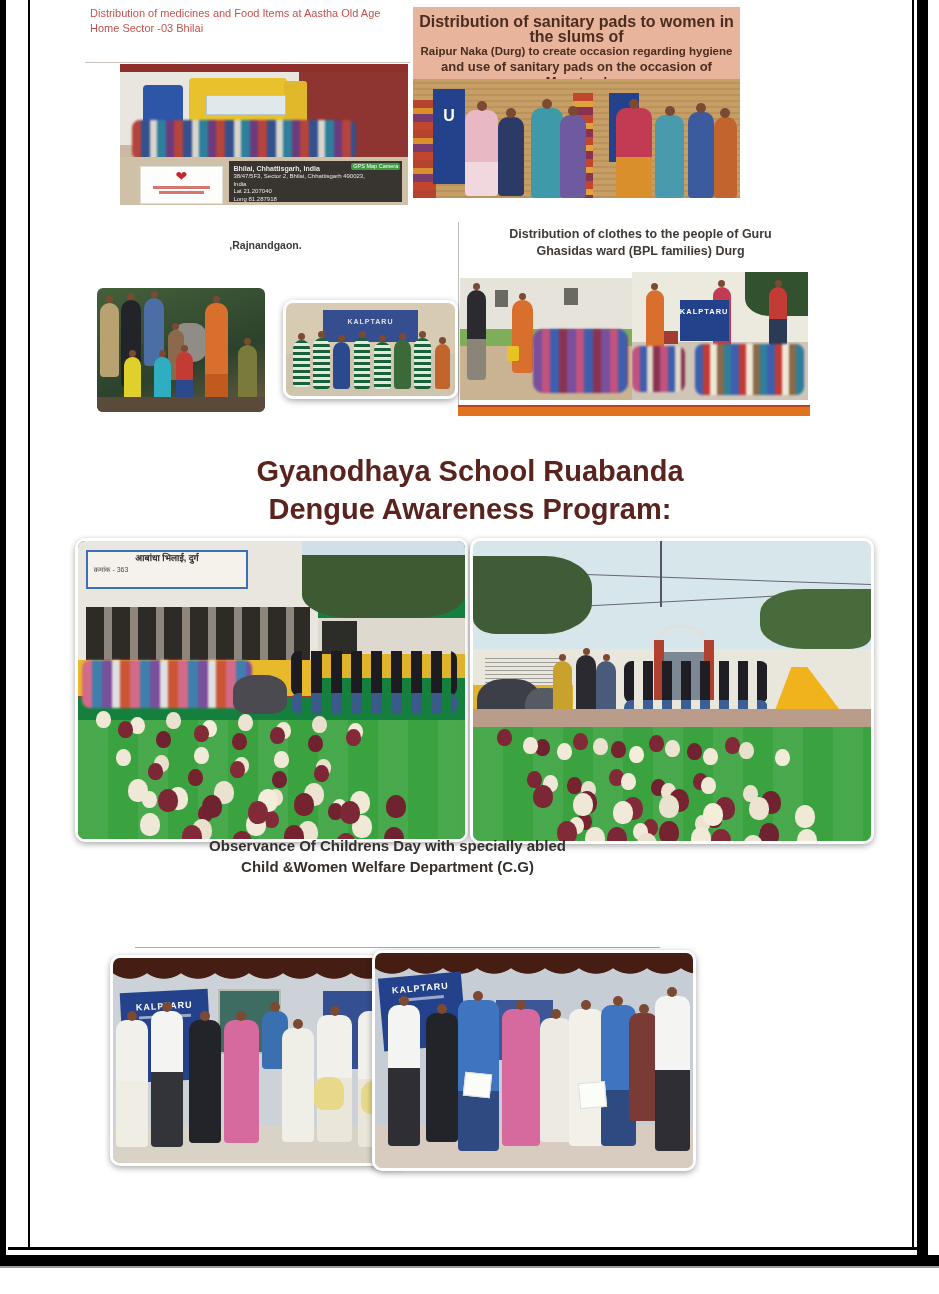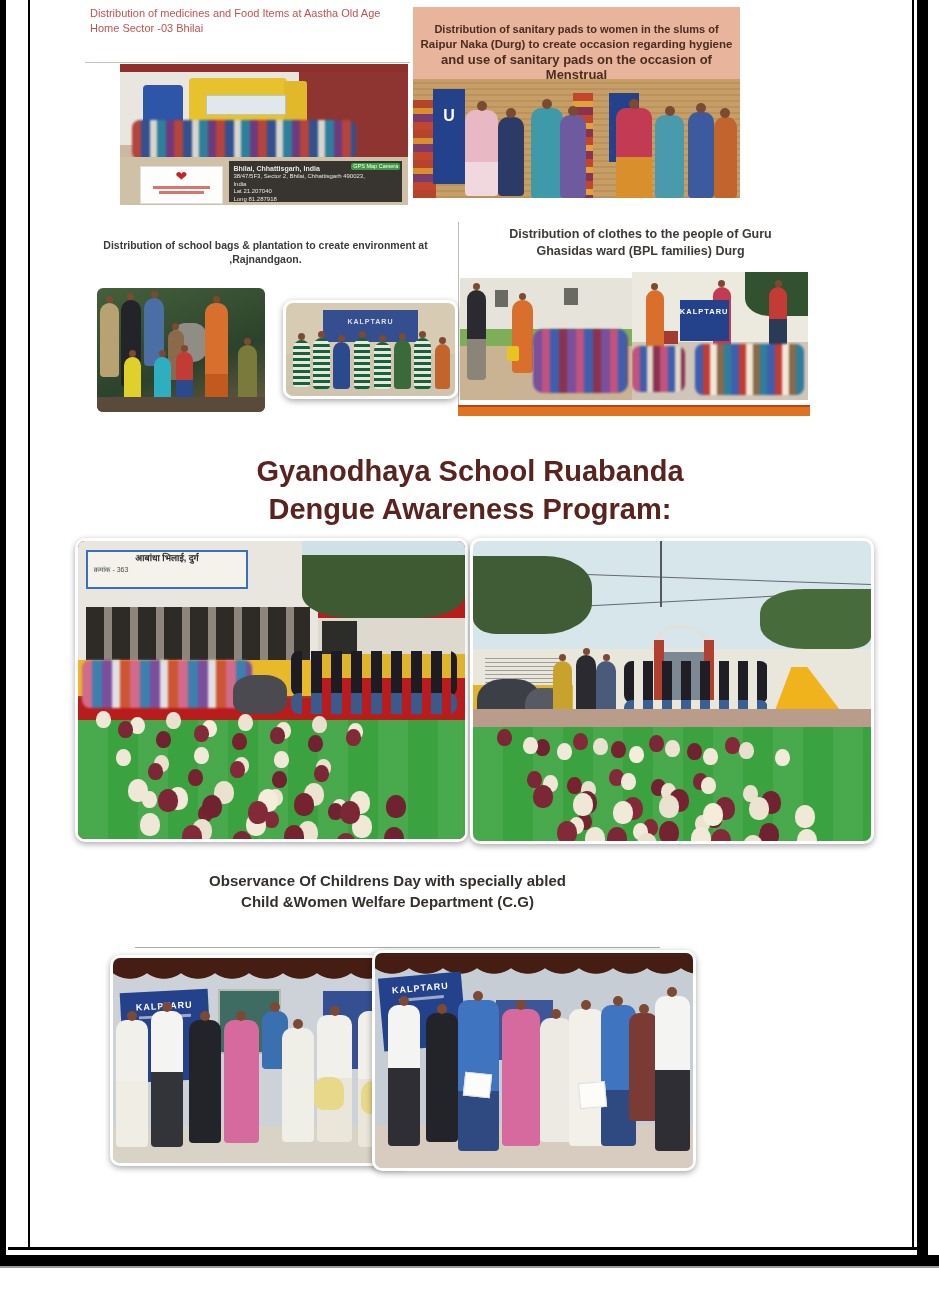--- a/index.html
+++ b/index.html
@@ -62,21 +62,21 @@
       <div class="gps-line" style="font-size:7px;font-weight:bold;line-height:9px;">Bhilai, Chhattisgarh, India</div>
       <div class="gps-line">38/47/5F3, Sector 2, Bhilai, Chhattisgarh 490023,</div>
       <div class="gps-line">India</div>
       <div class="gps-line">Lat 21.207040</div>
       <div class="gps-line">Long 81.287918</div>
       <div style="position:absolute;top:2px;right:2px;background:#3f9b43;color:#fff;font-size:5.5px;line-height:7px;padding:0 2px;border-radius:2px;">GPS Map Camera</div>
     </div>
   </div>
 
   <div class="abs" style="left:413px;top:7px;width:327px;height:72px;background:#e9b49c;box-sizing:border-box;padding-top:7px;">
-    <div class="cap" style="font-size:11px;line-height:15px;color:#4a2d20;margin-top:8px;">Distribution of  sanitary pads to women in the slums  of</div>
+    <div class="cap" style="font-size:16px;line-height:15px;color:#4a2d20;">Distribution of  sanitary pads to women in the slums  of</div>
     <div class="cap" style="font-size:11.5px;line-height:15px;color:#4a2d20;">Raipur Naka (Durg) to create occasion regarding hygiene</div>
     <div class="cap" style="font-size:13px;line-height:15px;color:#4a2d20;">and use of sanitary pads  on the occasion of Menstrual</div>
   </div>
 
   <div class="photo" style="left:413px;top:79px;width:327px;height:119px;background:#c79f66;">
     <div class="abs" style="left:0;top:0;width:100%;height:100%;background:repeating-linear-gradient(0deg,rgba(90,60,20,.12) 0 2px,transparent 2px 6px);"></div>
     <div class="abs" style="left:0;top:18%;width:7%;height:82%;background:repeating-linear-gradient(180deg,#b5432e 0 8px,#d98f2b 8px 14px,#7a3c6e 14px 22px,#c2452e 22px 30px);filter:blur(.5px);"></div>
     <div class="banner" style="left:6%;top:8%;width:10%;height:80%;">
       <span style="display:block;margin-top:18px;font-size:16px;">U</span>
     </div>
@@ -88,21 +88,20 @@
     <div class="fig" style="left:45%;top:30%;width:8%;height:70%;background:#6e5a9e;"></div>
     <div class="fig" style="left:62%;top:24%;width:11%;height:76%;background:linear-gradient(180deg,#c23b52 0 55%,#d98f2b 55%);"></div>
     <div class="fig" style="left:74%;top:30%;width:9%;height:70%;background:#4a9aae;"></div>
     <div class="fig" style="left:84%;top:28%;width:8%;height:72%;background:#3c5a9e;"></div>
     <div class="fig" style="left:92%;top:32%;width:7%;height:68%;background:#c2642e;"></div>
   </div>
 
   <div class="abs" style="left:458px;top:222px;width:1px;height:192px;background:#bdbdbd;"></div>
 
   <div class="abs" style="left:78px;top:238px;width:375px;">
-    <div class="cap" style="font-size:10.5px;line-height:14px;">Distribution of school bags &amp; plantation  to create environment at</div>
     <div class="cap" style="font-size:10.5px;line-height:14px;">,Rajnandgaon.</div>
   </div>
 
   <div class="abs" style="left:468px;top:226px;width:345px;">
     <div class="cap" style="font-size:12.5px;line-height:17px;color:#3f3a36;">Distribution of clothes to the people of Guru</div>
     <div class="cap" style="font-size:12.5px;line-height:17px;color:#3f3a36;">Ghasidas ward (BPL families) Durg</div>
   </div>
 
   <div class="photo" style="left:97px;top:288px;width:168px;height:124px;border-radius:6px;background:linear-gradient(160deg,#45603a,#2c422c 60%,#6b5b41);">
     <div class="abs" style="left:44%;top:28%;width:22%;height:32%;background:#8f8d85;border-radius:40%;"></div>
@@ -154,21 +153,21 @@
     <div class="people-strip" style="left:36%;top:56%;width:62%;height:40%;background:repeating-linear-gradient(90deg,#3f5fae 0 8px,#c23b35 8px 15px,#efe8d6 15px 22px,#8a6a4a 22px 29px,#2e7f9c 29px 36px);"></div>
   </div>
 
   <div class="abs" style="left:458px;top:405px;width:352px;height:9px;background:#e0731d;border-top:2px solid #b8441f;"></div>
 
   <div class="abs" style="left:170px;top:452px;width:600px;text-align:center;font-weight:bold;color:#5a231d;font-size:29px;line-height:38px;">
     <div>Gyanodhaya School Ruabanda</div>
     <div>Dengue Awareness Program:</div>
   </div>
 
-  <div class="photo framed" style="left:75px;top:538px;width:387px;height:298px;background:#b91c1c;">
+  <div class="photo framed" style="left:75px;top:538px;width:387px;height:298px;background:#15803d;">
     <div class="abs" style="left:0;top:0;width:62%;height:52%;background:#e8e6df;"></div>
     <div class="abs" style="left:58%;top:0;width:42%;height:26%;background:linear-gradient(180deg,#cfe0e6 0 18%,#3d5a33 18%);border-radius:0 0 30% 30%;"></div>
     <div class="abs" style="left:2%;top:3%;width:42%;height:13%;background:#f4f2ea;border:2px solid #3a70b8;box-sizing:border-box;text-align:center;">
       <div style="font-size:9px;font-weight:bold;color:#2a2a2a;line-height:13px;">आबांधा भिलाई, दुर्ग</div>
       <div style="font-size:7px;color:#4a4a4a;line-height:9px;text-align:left;padding-left:6px;">क्रमांक - 363</div>
     </div>
     <div class="abs" style="left:2%;top:22%;width:58%;height:18%;background:repeating-linear-gradient(90deg,#2e2a26 0 18px,#8e867c 18px 26px);filter:blur(.5px);"></div>
     <div class="abs" style="left:0;top:40%;width:62%;height:12%;background:#e8b92a;"></div>
     <div class="abs" style="left:0;top:52%;width:62%;height:2px;background:#a23b30;"></div>
     <div class="abs" style="left:62%;top:26%;width:38%;height:14%;background:#ded9cf;"></div>
@@ -209,21 +208,21 @@
     <div class="people-strip" style="left:38%;top:53%;width:36%;height:7%;background:repeating-linear-gradient(90deg,#3c5f93 0 10px,transparent 10px 19px);filter:blur(.5px);"></div>
     <div class="abs" style="left:0;top:56%;width:100%;height:10%;background:#b99c8a;"></div>
     <div class="abs" style="left:0;top:62%;width:100%;height:38%;background:#3aa33f;"></div>
     <div class="abs" style="left:0;top:62%;width:100%;height:38%;background:repeating-linear-gradient(90deg,rgba(255,255,255,.07) 0 30px,transparent 30px 60px);"></div>
     <div class="crowd c-maroon" style="left:24px;top:188px;"></div>
     <div class="crowd c-ivory" style="left:50px;top:196px;"></div>
     <div class="crowd-big cb-maroon" style="left:60px;top:244px;"></div>
     <div class="crowd-big cb-ivory" style="left:100px;top:252px;"></div>
   </div>
 
-  <div class="abs" style="left:110px;top:870px;width:555px;">
+  <div class="abs" style="left:110px;top:835px;width:555px;">
     <div class="cap" style="font-size:15px;line-height:21px;color:#35302c;">Observance Of Childrens Day  with specially abled</div>
     <div class="cap" style="font-size:15px;line-height:21px;color:#35302c;">Child &amp;Women Welfare Department (C.G)</div>
   </div>
   <div class="abs" style="left:135px;top:947px;width:525px;height:1px;background:#b0aaa4;"></div>
 
   <div class="photo framed" style="left:110px;top:955px;width:292px;height:205px;background:#ccd2d8;">
     <div class="bunting"></div>
     <div class="banner" style="left:3%;top:16%;width:30%;height:44%;transform:rotate(-3deg);">
       <span style="display:block;margin-top:10px;font-size:9px;letter-spacing:1px;">KALPTARU</span>
       <div style="margin:4px auto 0;width:60%;height:3px;background:rgba(255,255,255,.55);"></div>

